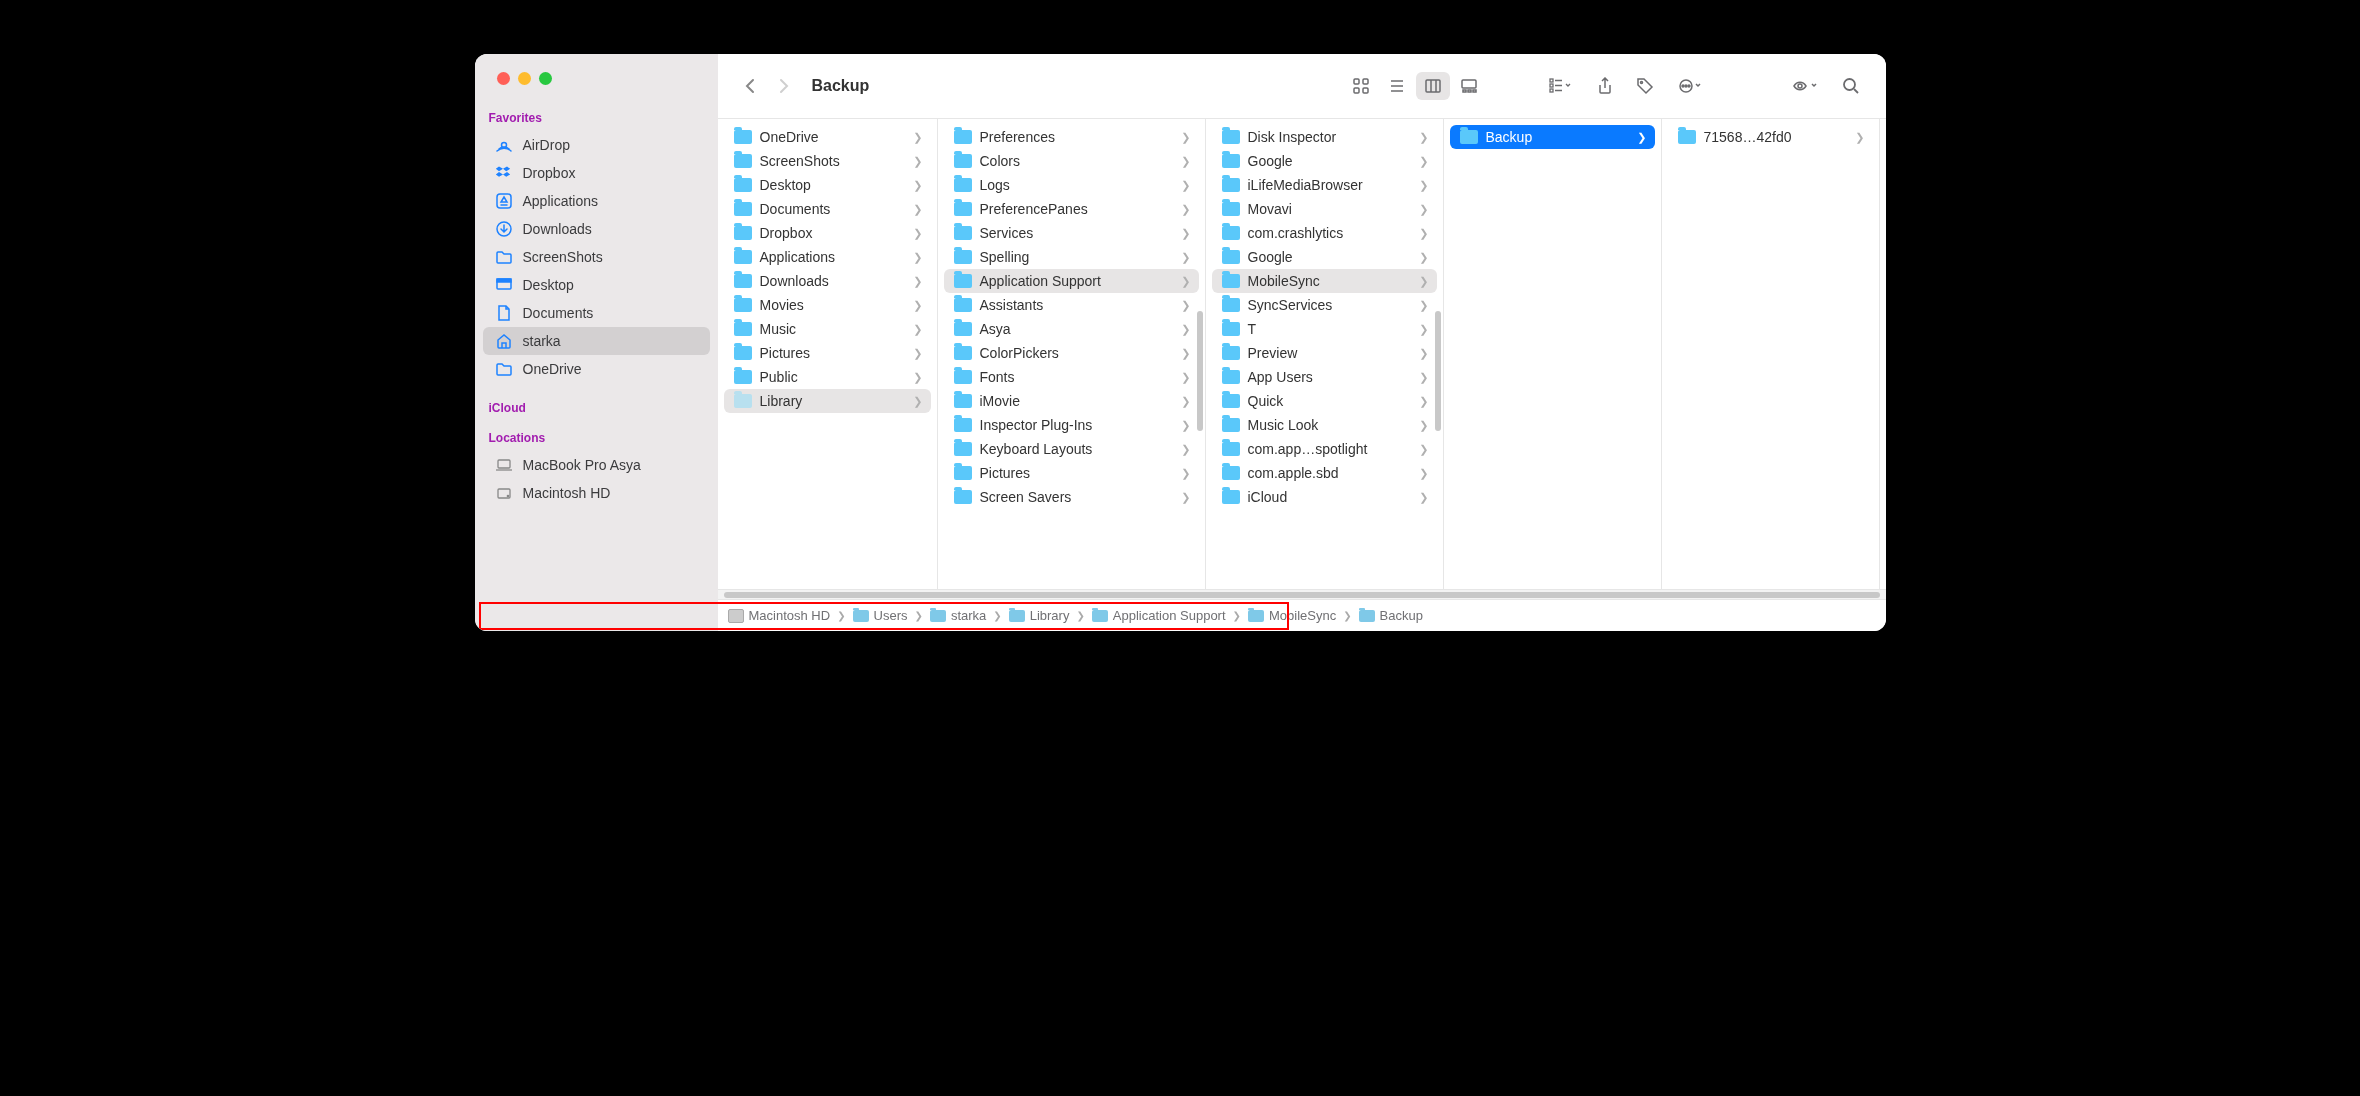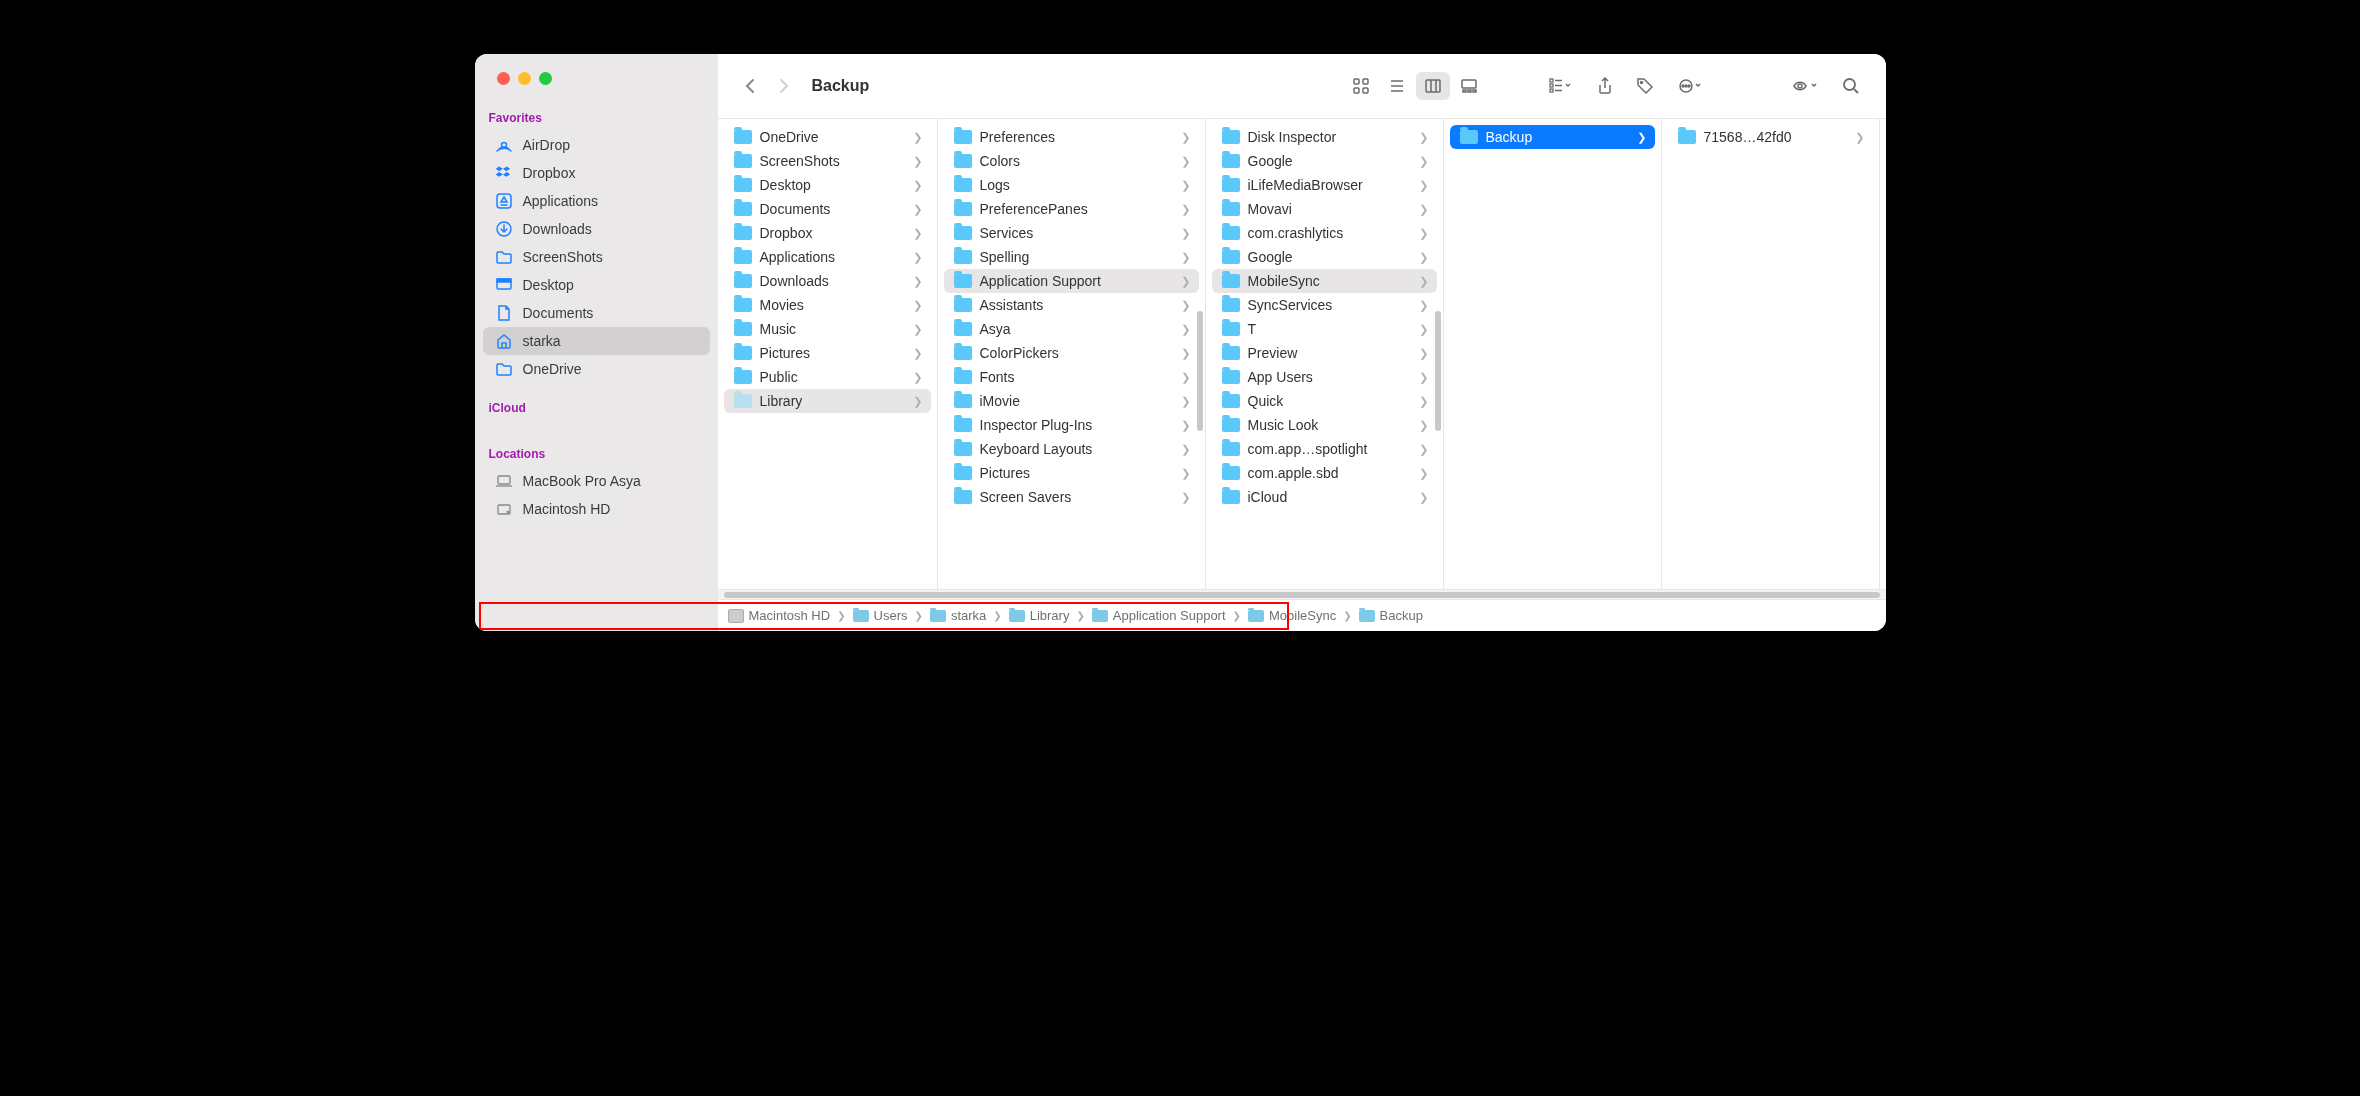--- a/index.html
+++ b/index.html
@@ -113,21 +113,21 @@
           <span>starka</span>
         </div>
         <div class="sb-item">
           <span class="sb-icon"><svg viewBox="0 0 18 18" fill="none" stroke="#1e82ff" stroke-width="1.5">
               <path d="M2 5a1 1 0 011-1h4l2 2h6a1 1 0 011 1v7a1 1 0 01-1 1H3a1 1 0 01-1-1V5z"></path>
             </svg></span>
           <span>OneDrive</span>
         </div>
       </div>
     <div class="sb-sect" style="margin-top:14px">iCloud</div>
-    <div class="sb-sect" style="margin-top:22px">Locations</div>
+    <div class="sb-sect" style="margin-top:6px">Locations</div>
     <div id="sb-loc">
         <div class="sb-item">
           <span class="sb-icon"><svg viewBox="0 0 18 18" fill="none" stroke="#888" stroke-width="1.3">
               <rect x="3" y="4" width="12" height="8" rx="1"></rect>
               <path d="M1 14h16"></path>
             </svg></span>
           <span>MacBook Pro Asya</span>
         </div>
         <div class="sb-item">
           <span class="sb-icon"><svg viewBox="0 0 18 18" fill="none" stroke="#888" stroke-width="1.3">

